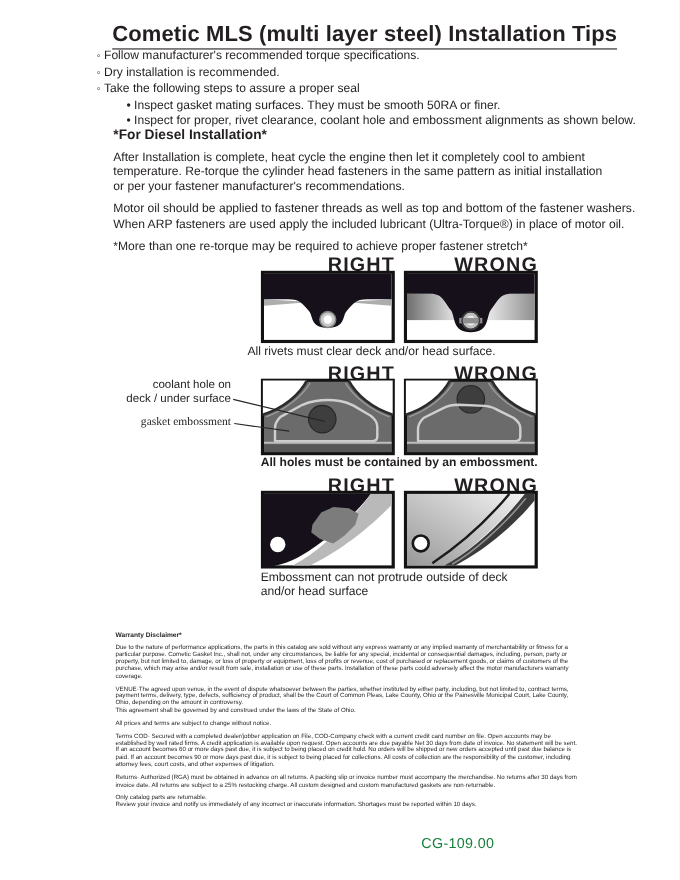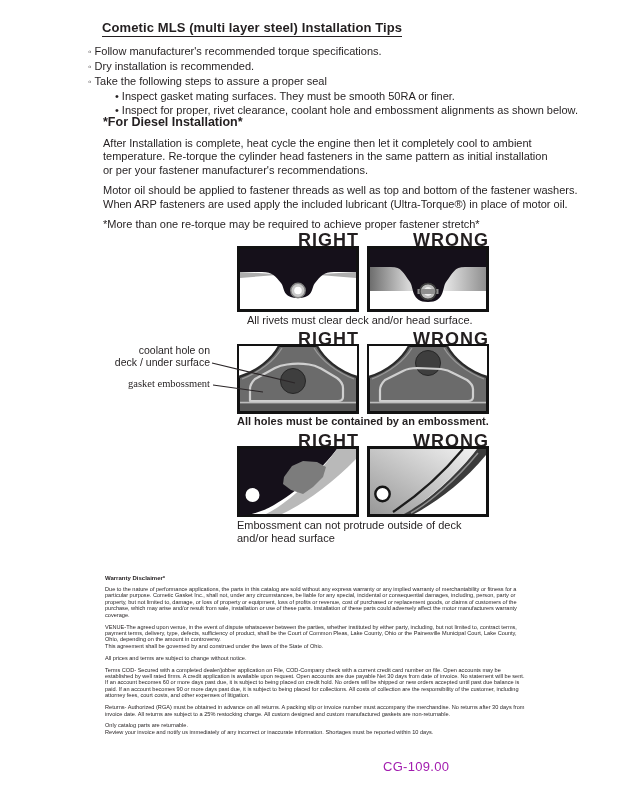--- a/index.html
+++ b/index.html
@@ -6,21 +6,21 @@
   #page{
     position:relative;width:618px;height:800px;background:#ffffff;
     font-family:"Liberation Sans", sans-serif;color:#231f20;overflow:hidden;
     margin:0 auto;
   }
   .abs{position:absolute;}
   .pre{white-space:pre-line;}
 
   
   .doc-title{
-    left:102px;top:20px;font-size:13px;font-weight:bold;
+    left:102px;top:20px;font-size:20px;font-weight:bold;
     border-bottom:1.6px solid #231f20;padding-bottom:1px;letter-spacing:.1px;
   }
 
   
   .tips{left:88px;top:44px;font-size:11px;line-height:14px;width:510px;}
   .bullet-row{display:flex;align-items:baseline;}
   .bullet-row .marker{flex:0 0 auto;margin-right:3px;font-size:10px;}
   .bullet-row.sub{padding-left:27px;}
   .bullet-row.sub .marker{font-size:11px;}
 
@@ -33,21 +33,21 @@
   .dg-label{width:122px;text-align:right;font-size:18px;font-weight:bold;letter-spacing:1px;}
   .dg-caption{font-size:11px;line-height:13px;}
   .ann-label{left:95px;width:115px;text-align:right;font-size:10.5px;line-height:11.5px;}
   .panel{display:block;}
 
   
   .disclaimer{left:105px;top:575px;width:424px;}
   .disclaimer-heading{font-size:6px;font-weight:bold;margin:0 0 5px 0;}
   .disclaimer p{font-size:5.6px;line-height:6.4px;margin:0 0 5.5px 0;}
 
-  .footer-code{left:383px;top:759px;font-size:13px;letter-spacing:.3px;color:#a21caf;}
+  .footer-code{left:383px;top:759px;font-size:13px;letter-spacing:.3px;color:#15803d;}
 </style>
 </head>
 <body>
 
 <div id="page">
 
   <div class="abs doc-title">Cometic MLS (multi layer steel) Installation Tips</div>
 
   <div class="abs tips">
     <div class="bullet-row">
@@ -105,21 +105,21 @@
     </defs>
     <rect x="1.5" y="1.5" width="119" height="63" fill="#ffffff" stroke="#121212" stroke-width="3"></rect>
     <rect x="3" y="21" width="116" height="24" fill="url(#r1wBand)"></rect>
     <path d="M3,3 H119 V21 H98 C87,21 86,27 79,36 C75,42 78,56 61,56 C44,56 47,42 43,36 C36,27 35,21 24,21 H3 Z" fill="#15101a"></path>
     <circle cx="61" cy="45.5" r="8" fill="#bfbfbf" stroke="#3f3f3f" stroke-width="1.4"></circle>
     <circle cx="61" cy="45.5" r="4.4" fill="#ededed"></circle>
     <rect x="50.5" y="43" width="21" height="5" fill="#8f8f8f"></rect>
     <circle cx="61" cy="45.5" r="8" fill="none" stroke="#3f3f3f" stroke-width="1.4"></circle>
   </svg>
 
-  <div class="abs dg-caption" style="left:247px;top:314px;">All rivets must clear deck and/or head surface.</div>
+  <div class="abs dg-caption" style="left:225px;top:314px;">All rivets must clear deck and/or head surface.</div>
 
   <div class="abs dg-label" style="left:237px;top:329px;">RIGHT</div>
   <div class="abs dg-label" style="left:367px;top:329px;">WRONG</div>
 
   <div class="abs ann-label pre" style="top:345px;">coolant hole on
 deck / under surface</div>
   <div class="abs ann-label" style="top:378px;font-family:Liberation Serif, serif;">gasket embossment</div>
 
   <svg class="abs panel" style="left:237px;top:344px;" width="122" height="70" viewBox="0 0 122 70">
     <rect x="1.5" y="1.5" width="119" height="67" fill="#6b6b6b" stroke="#121212" stroke-width="3"></rect>

